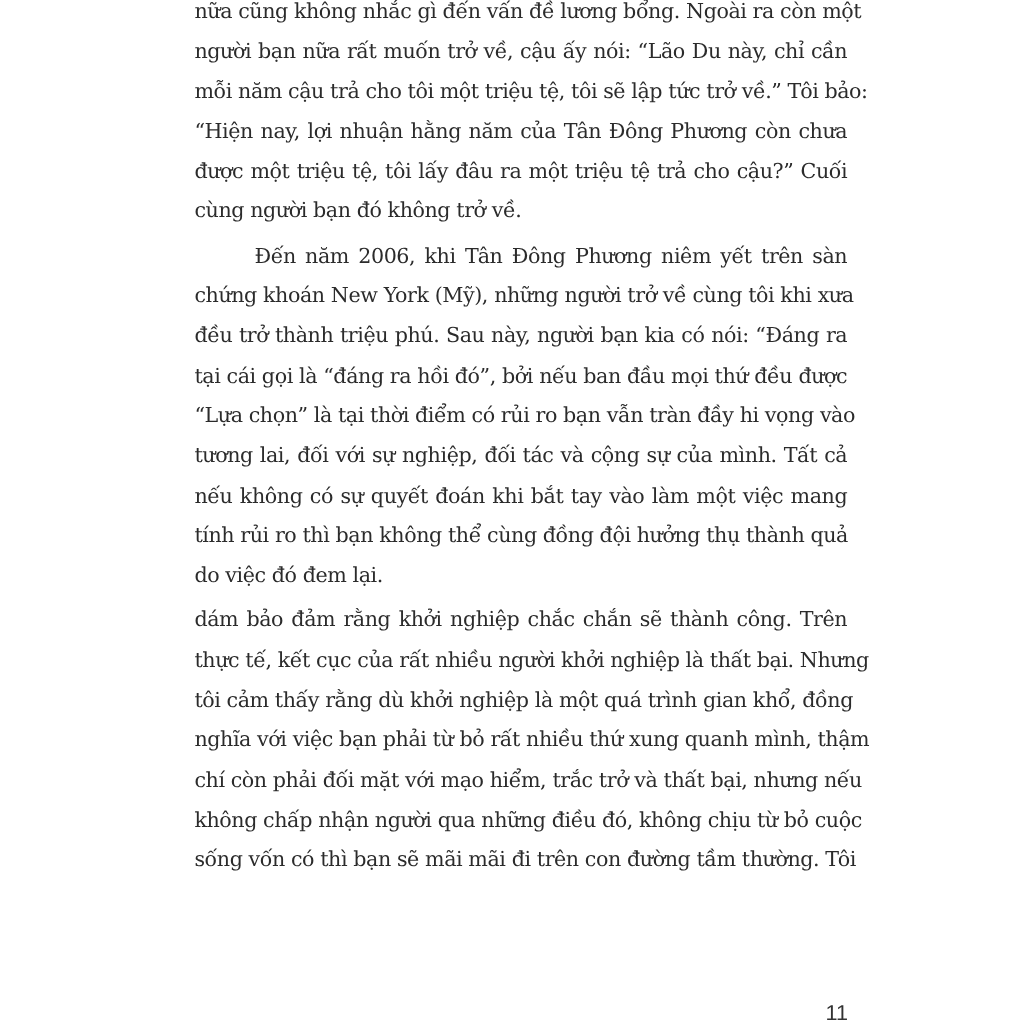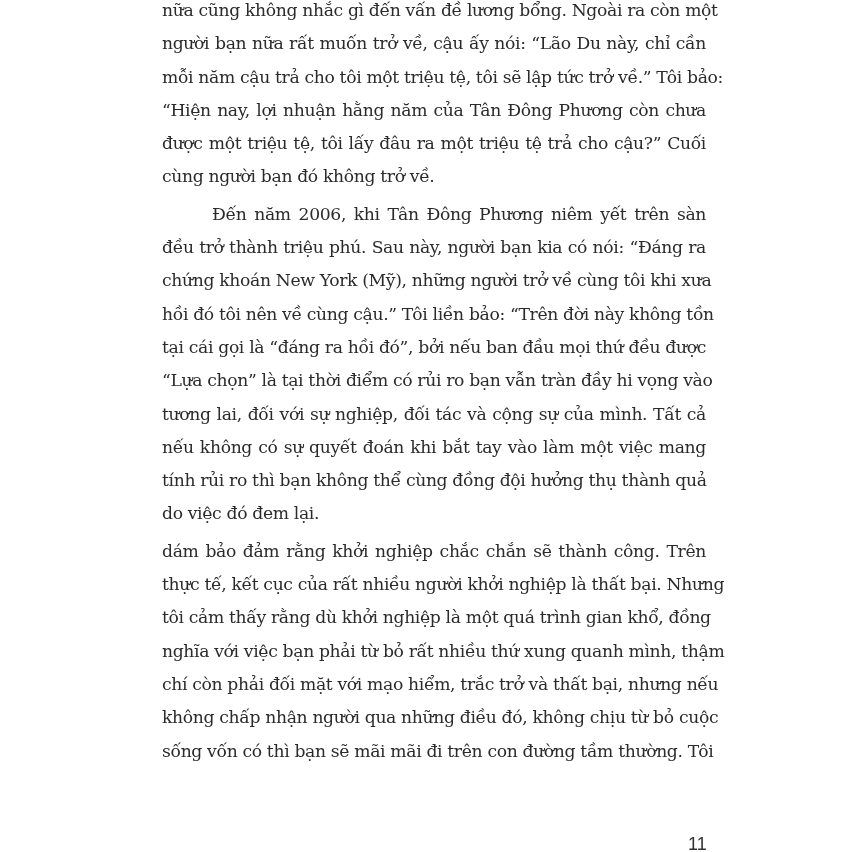--- a/index.html
+++ b/index.html
@@ -45,23 +45,22 @@
     <div class="line">nữa cũng không nhắc gì đến vấn đề lương bổng. Ngoài ra còn một</div>
     <div class="line">người bạn nữa rất muốn trở về, cậu ấy nói: “Lão Du này, chỉ cần</div>
     <div class="line">mỗi năm cậu trả cho tôi một triệu tệ, tôi sẽ lập tức trở về.” Tôi bảo:</div>
     <div class="line">“Hiện nay, lợi nhuận hằng năm của Tân Đông Phương còn chưa</div>
     <div class="line">được một triệu tệ, tôi lấy đâu ra một triệu tệ trả cho cậu?” Cuối</div>
     <div class="line last">cùng người bạn đó không trở về.</div>
   </div>
   <div class="para-gap"></div>
   <div class="paragraph">
     <div class="line indent">Đến năm 2006, khi Tân Đông Phương niêm yết trên sàn</div>
+    <div class="line">chứng khoán New York (Mỹ), những người trở về cùng tôi khi xưa</div>
     <div class="line">đều trở thành triệu phú. Sau này, người bạn kia có nói: “Đáng ra</div>
-    <div class="line">chứng khoán New York (Mỹ), những người trở về cùng tôi khi xưa</div>
-    <div class="line">hồi đó tôi nên về cùng cậu.” Tôi liền bảo: “Trên đời này không tồn</div>
     <div class="line">tại cái gọi là “đáng ra hồi đó”, bởi nếu ban đầu mọi thứ đều được</div>
     <div class="line">“Lựa chọn” là tại thời điểm có rủi ro bạn vẫn tràn đầy hi vọng vào</div>
     <div class="line">tương lai, đối với sự nghiệp, đối tác và cộng sự của mình. Tất cả</div>
     <div class="line">nếu không có sự quyết đoán khi bắt tay vào làm một việc mang</div>
     <div class="line">tính rủi ro thì bạn không thể cùng đồng đội hưởng thụ thành quả</div>
     <div class="line last">do việc đó đem lại.</div>
   </div>
   <div class="para-gap"></div>
   <div class="paragraph">
     <div class="line">dám bảo đảm rằng khởi nghiệp chắc chắn sẽ thành công. Trên</div>

